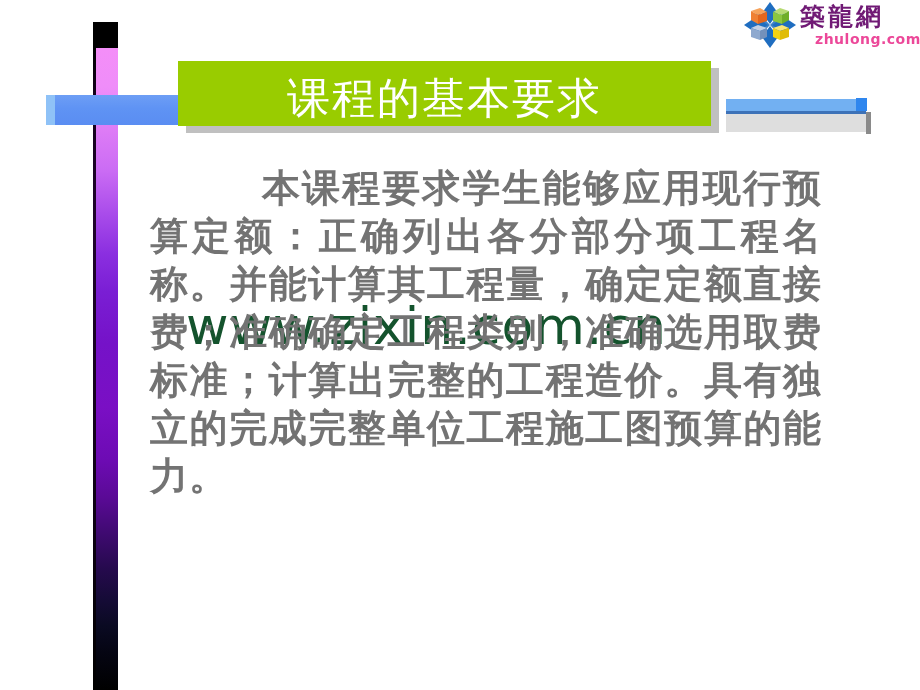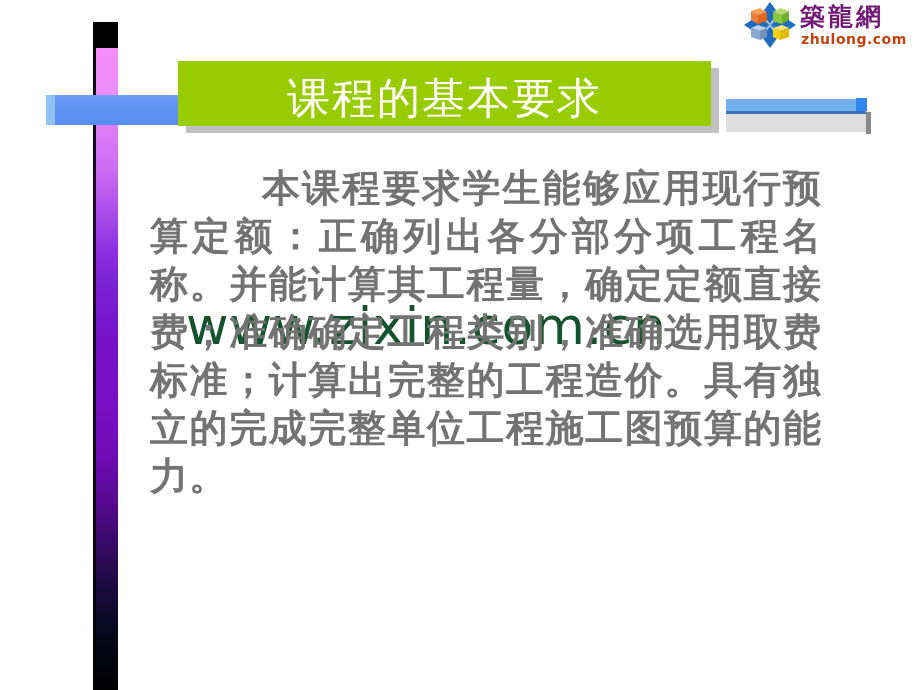--- a/index.html
+++ b/index.html
@@ -171,25 +171,25 @@
     font-family: "DejaVu Serif", "Liberation Serif", serif;
     font-size: 25px;
     font-weight: bold;
     color: #701a75;
     letter-spacing: 3px;
     white-space: nowrap;
     line-height: 29px;
   }
   .logo-en {
     position: absolute;
-    left: 1px; top: 29px;
+    left: 15px; top: 29px;
     font-family: "DejaVu Sans", "Liberation Sans", sans-serif;
     font-size: 14px;
     font-weight: bold;
-    color: #c2410c;
+    color: #ec4899;
     letter-spacing: 0.5px;
     white-space: nowrap;
   }
 
   
   .watermark {
     position: absolute;
     left: 186px; top: 296px;
     width: 560px;
     font-family: "DejaVu Sans", "Liberation Sans", sans-serif;

